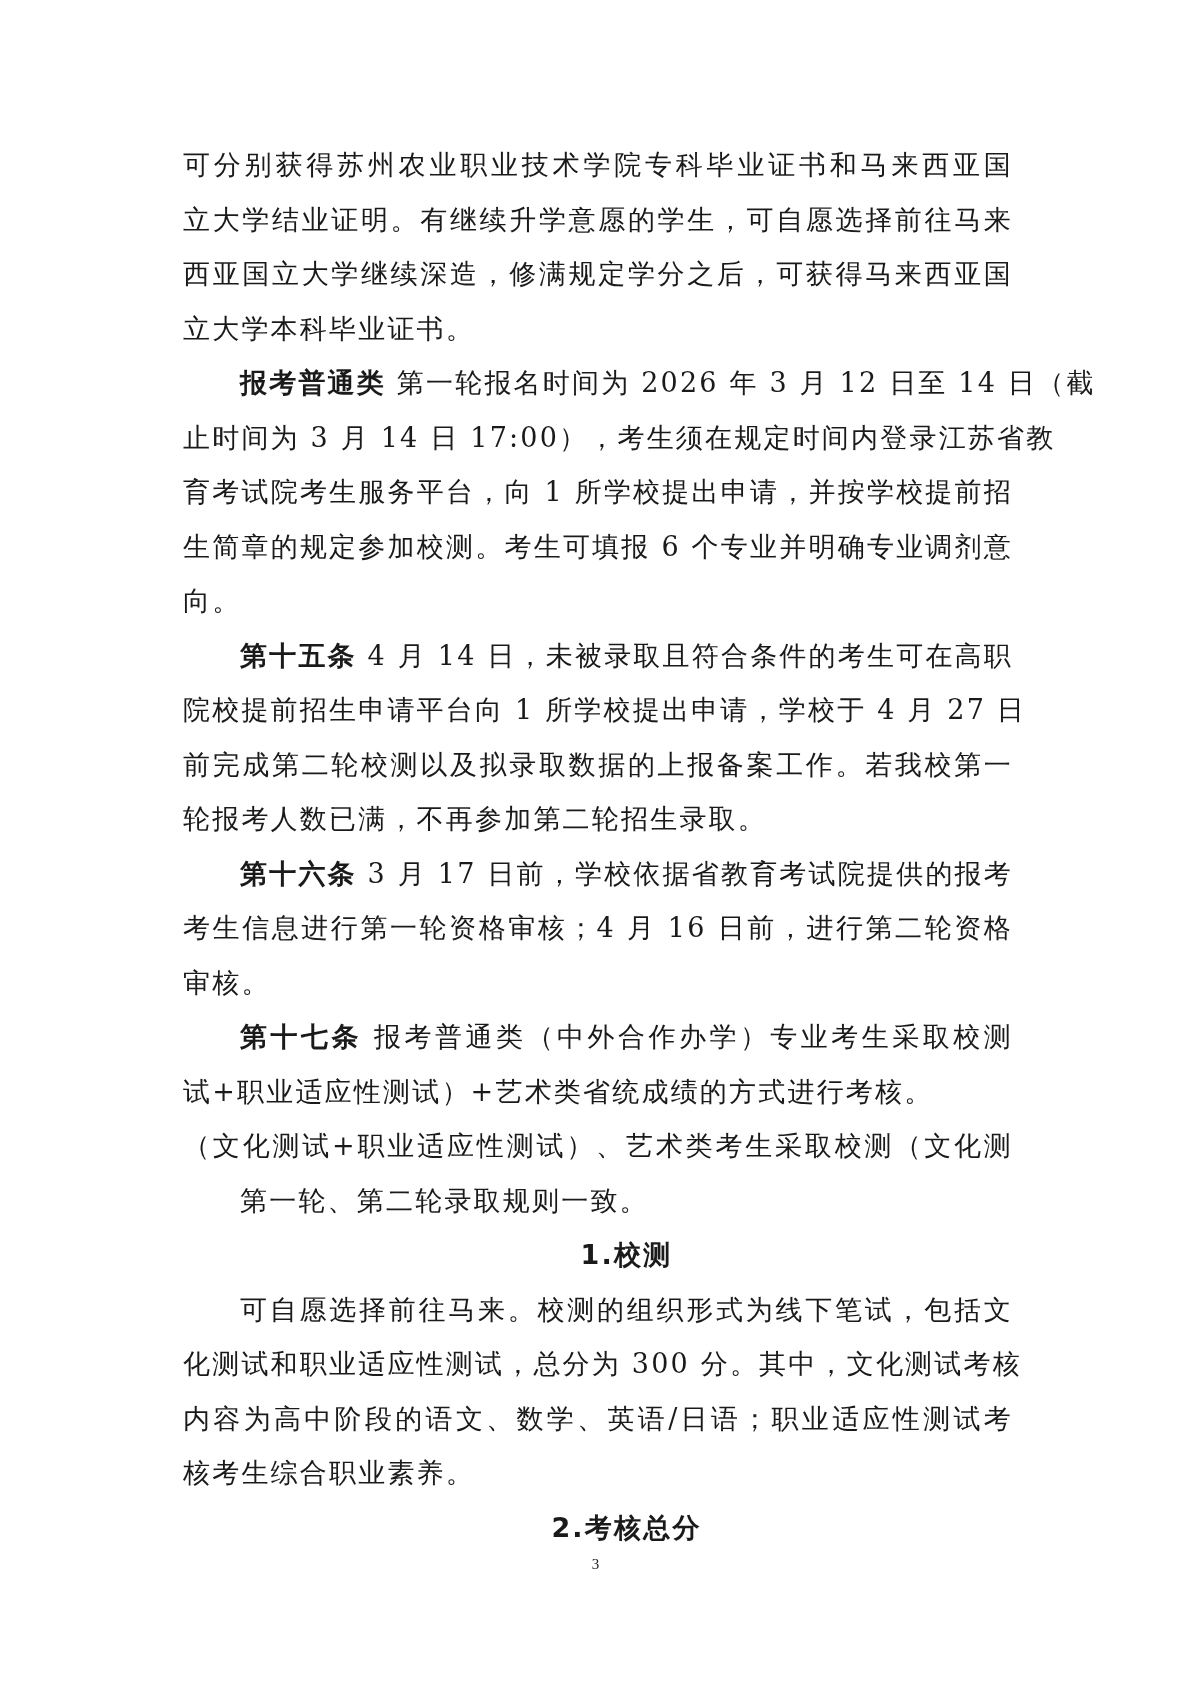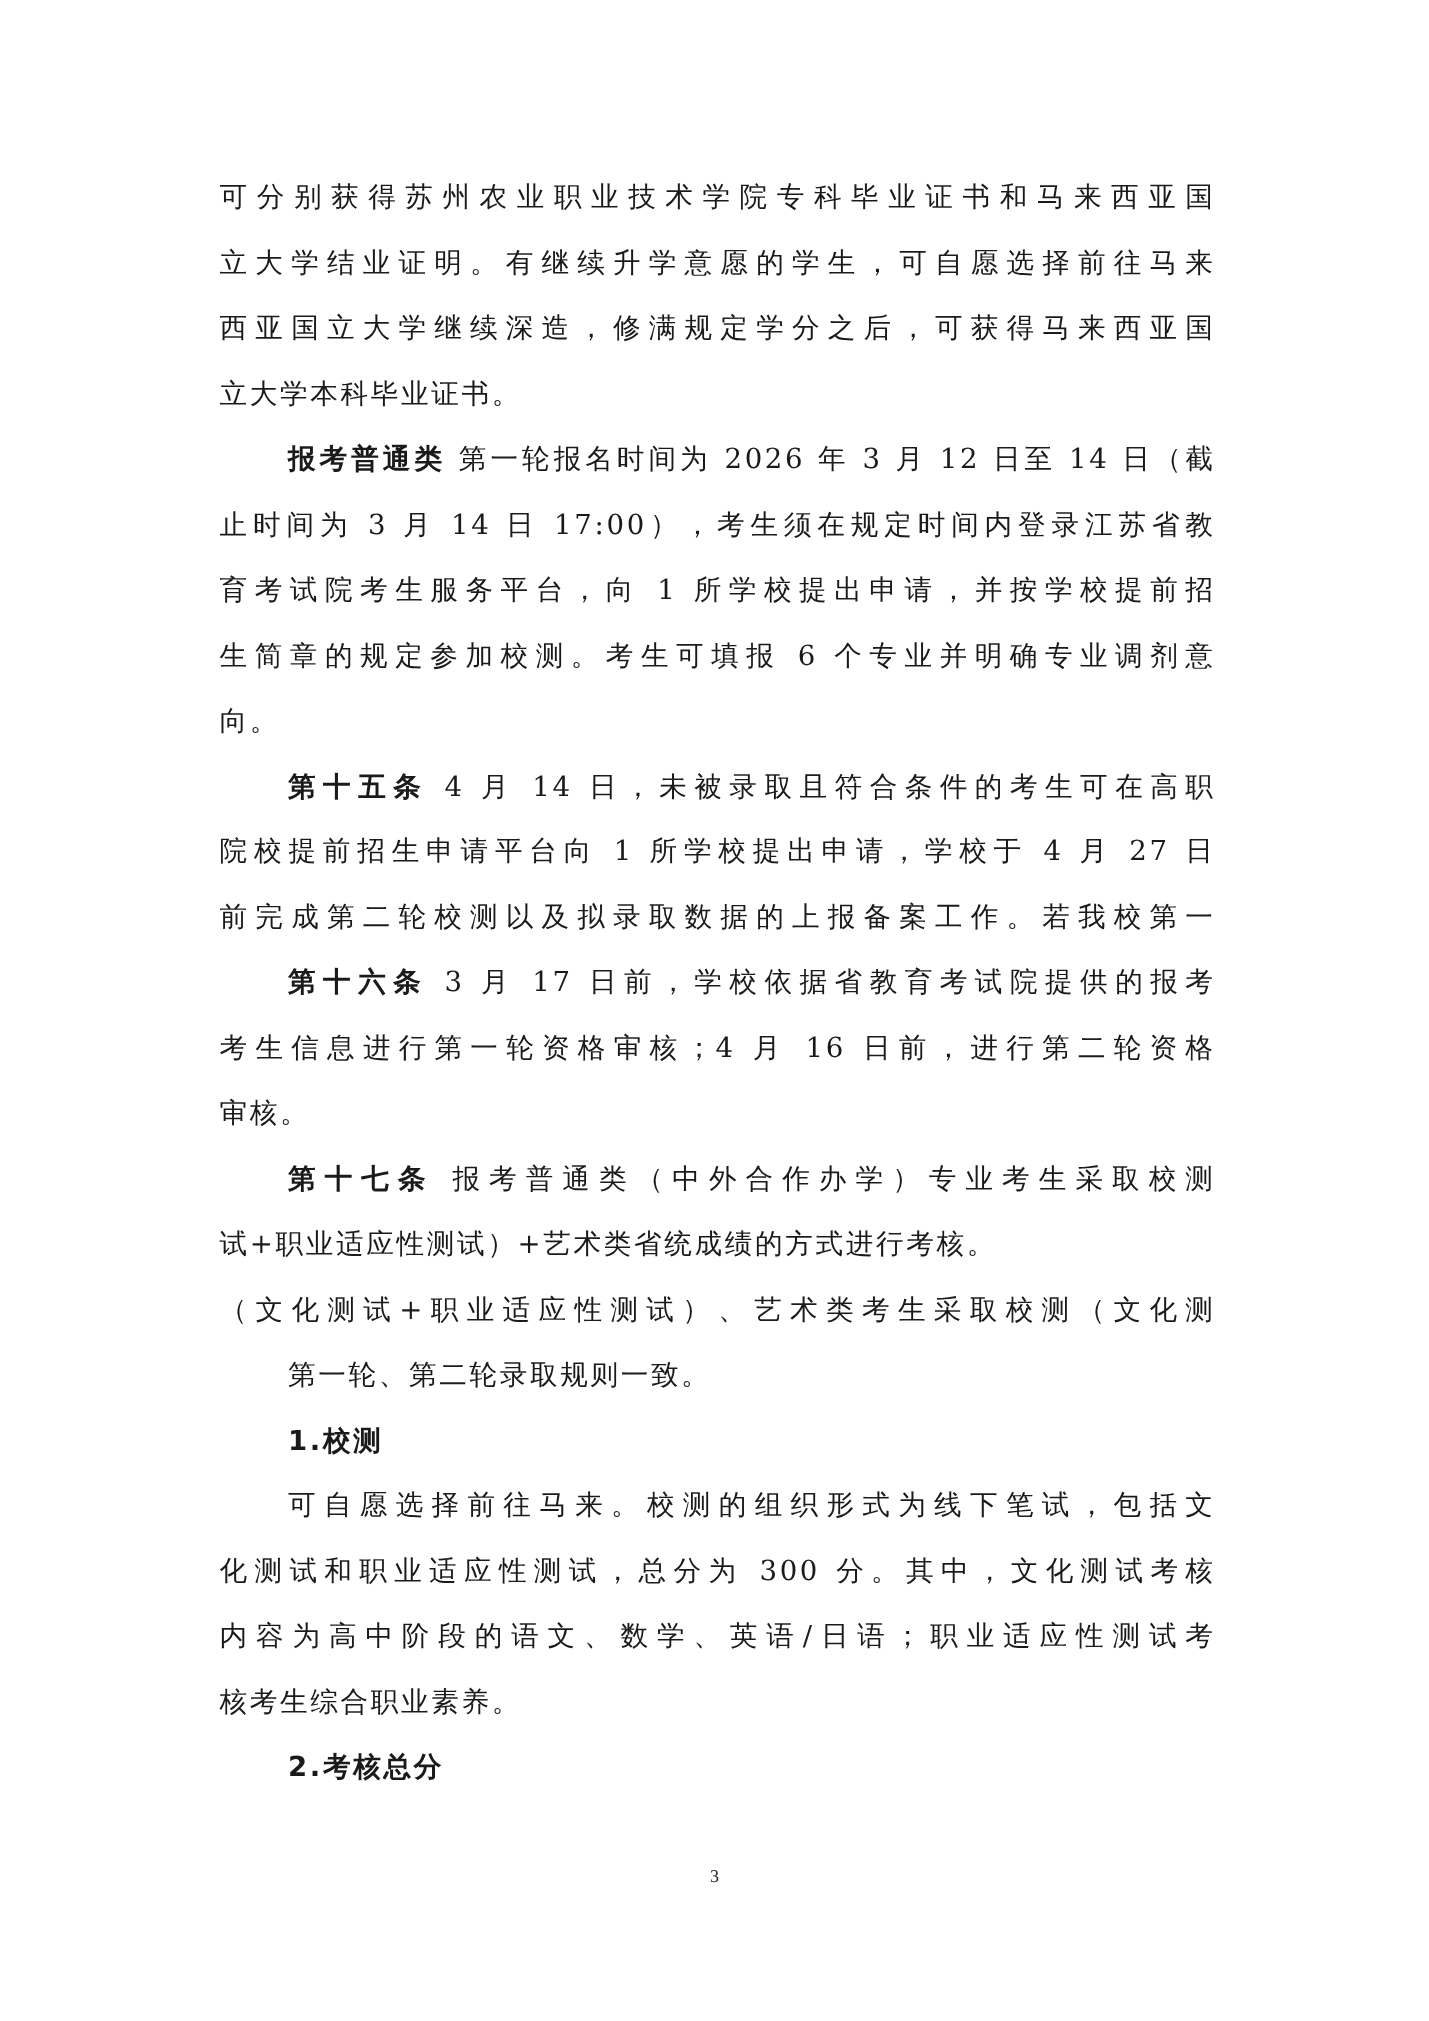--- a/index.html
+++ b/index.html
@@ -17,38 +17,39 @@
   }
   .page {
     position: absolute;
     left: 183px;
     top: 138px;
     width: 830px;
   }
   .line {
     height: 54.5px;
     line-height: 54.5px;
-    font-size: 23px;
+    font-size: 27px;
     white-space: nowrap;
     letter-spacing: 2.2px;
   }
   .line.justify {
     text-align: justify;
     text-align-last: justify;
   }
   .indent {
     padding-left: 57px;
   }
   .bold {
     font-weight: bold;
     font-family: "DejaVu Sans", "Liberation Sans", sans-serif;
   }
   .heading {
     font-weight: bold;
     font-family: "DejaVu Sans", "Liberation Sans", sans-serif;
+    text-align: center;
   }
   .page-number {
     position: absolute;
     top: 1556px;
     left: 0;
     width: 1191px;
     text-align: center;
     font-size: 15px;
     font-family: "Liberation Serif", serif;
     color: #222;
@@ -71,20 +72,21 @@
     <div class="line justify">止时间为 3 月 14 日 17:00），考生须在规定时间内登录江苏省教</div>
     <div class="line justify">育考试院考生服务平台，向 1 所学校提出申请，并按学校提前招</div>
     <div class="line justify">生简章的规定参加校测。考生可填报 6 个专业并明确专业调剂意</div>
     <div class="line">向。</div>
   </div>
 
   <div>
     <div class="line justify indent"><span class="bold">第十五条</span><span> 4 月 14 日，未被录取且符合条件的考生可在高职</span></div>
     <div class="line justify">院校提前招生申请平台向 1 所学校提出申请，学校于 4 月 27 日</div>
     <div class="line justify">前完成第二轮校测以及拟录取数据的上报备案工作。若我校第一</div>
+    <div class="line">轮报考人数已满，不再参加第二轮招生录取。</div>
   </div>
 
   <div>
     <div class="line justify indent"><span class="bold">第十六条</span><span> 3 月 17 日前，学校依据省教育考试院提供的报考</span></div>
     <div class="line justify">考生信息进行第一轮资格审核；4 月 16 日前，进行第二轮资格</div>
     <div class="line">审核。</div>
   </div>
 
   <div>
     <div class="line justify indent"><span class="bold">第十七条</span><span> 报考普通类（中外合作办学）专业考生采取校测</span></div>

